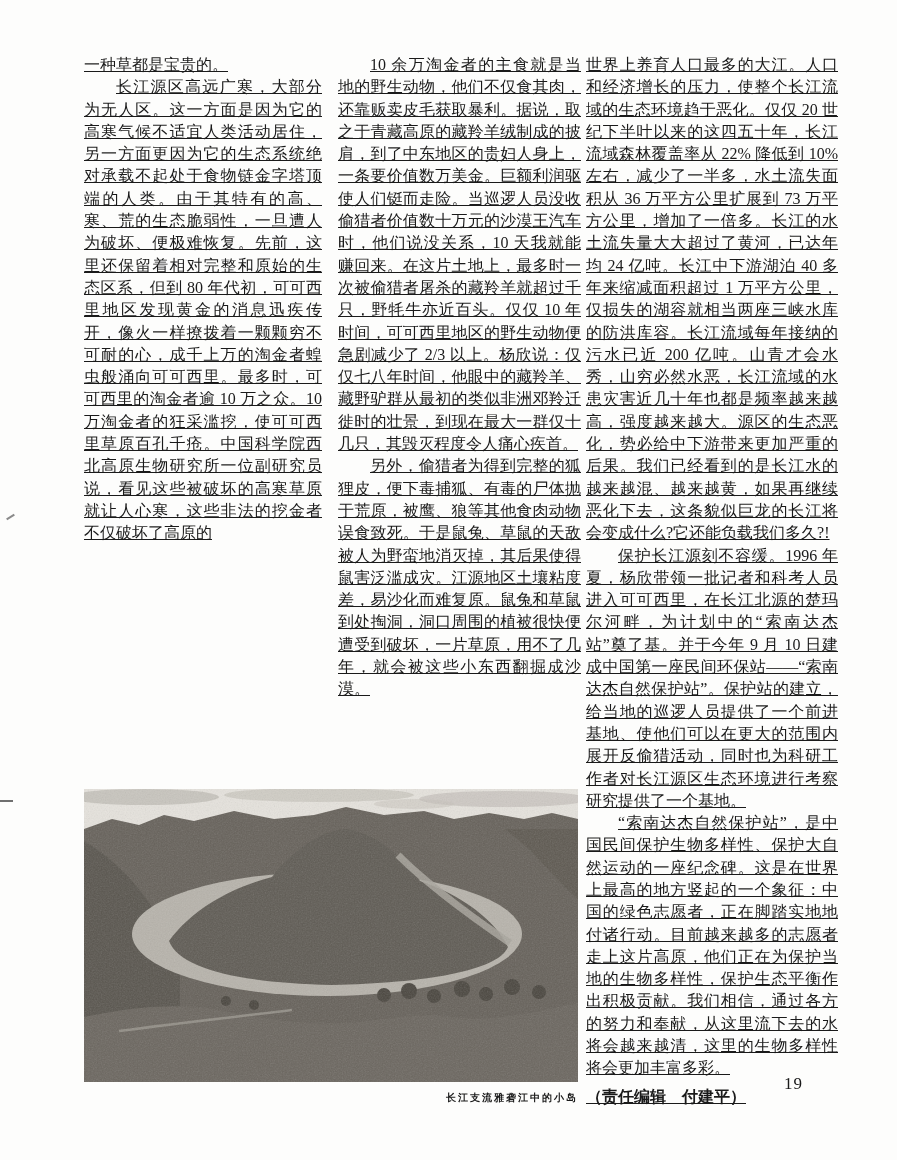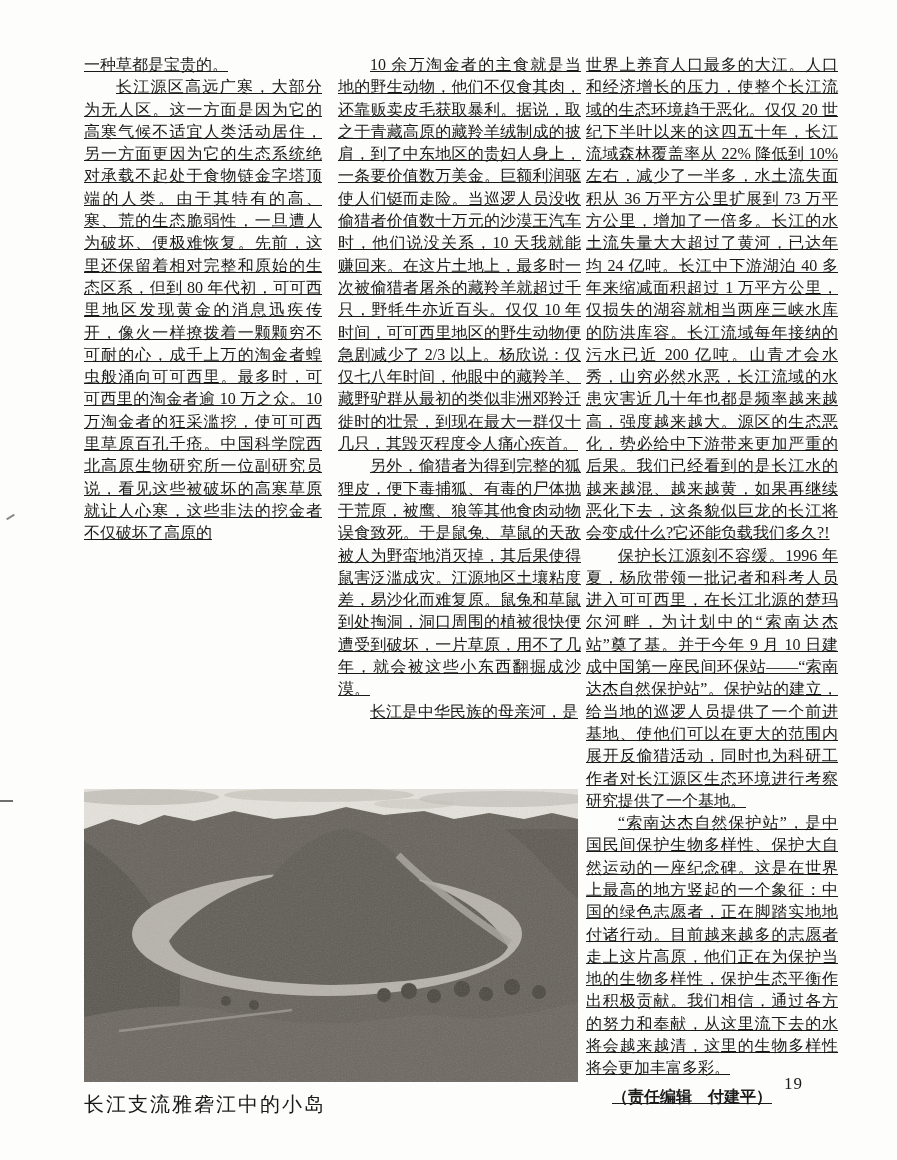--- a/index.html
+++ b/index.html
@@ -14,31 +14,31 @@
     font-size:16px; line-height:22.3px;
     text-align:justify; text-justify:inter-ideograph;
     word-break:break-all;
   }
   #col1 { left:84px;  width:238px; }
   #col2 { left:338px; width:243px; }
   #col3 { left:586px; width:252px; }
   .blk { margin:0;text-decoration:underline; }
   .blk.ind { text-indent:2em; }
   .credit {
-    margin:6px 0 0 0; text-align:center; padding-right:40px;
+    margin:6px 0 0 0; text-align:left; padding-right:40px;
     font-weight:700; text-indent:0;
   }
   .photo-wrap {
     position:absolute; left:84px; top:789px; width:494px; height:293px;
     background:#6b665f;
   }
   .photo-wrap svg { display:block; }
   .caption {
     position:absolute; left:84px; top:1091px; width:494px;
-    text-align:left; font-size:20px; font-weight:400; letter-spacing:2px;
+    text-align:right; font-size:10px; font-weight:700; letter-spacing:2px;
   }
   .page-num {
     position:absolute; left:784px; top:1074px;
     font-size:17px; letter-spacing:1px;
   }
   .artifact { position:absolute; }
   #artifact-1 {
     left:6px; top:516px; width:9px; height:0;
     border-top:2px solid #8a8a8a; transform:rotate(-32deg);
   }
@@ -51,21 +51,20 @@
 <body>
 
 <div class="col" id="col1">
   <p class="blk">一种草都是宝贵的。</p>
   <p class="blk ind">长江源区高远广寒，大部分为无人区。这一方面是因为它的高寒气候不适宜人类活动居住，另一方面更因为它的生态系统绝对承载不起处于食物链金字塔顶端的人类。由于其特有的高、寒、荒的生态脆弱性，一旦遭人为破坏、便极难恢复。先前，这里还保留着相对完整和原始的生态区系，但到 80 年代初，可可西里地区发现黄金的消息迅疾传开，像火一样撩拨着一颗颗穷不可耐的心，成千上万的淘金者蝗虫般涌向可可西里。最多时，可可西里的淘金者逾 10 万之众。10 万淘金者的狂采滥挖，使可可西里草原百孔千疮。中国科学院西北高原生物研究所一位副研究员说，看见这些被破坏的高寒草原就让人心寒，这些非法的挖金者不仅破坏了高原的</p>
 </div>
 
 <div class="col" id="col2">
   <p class="blk ind">10 余万淘金者的主食就是当地的野生动物，他们不仅食其肉，还靠贩卖皮毛获取暴利。据说，取之于青藏高原的藏羚羊绒制成的披肩，到了中东地区的贵妇人身上，一条要价值数万美金。巨额利润驱使人们铤而走险。当巡逻人员没收偷猎者价值数十万元的沙漠王汽车时，他们说没关系，10 天我就能赚回来。在这片土地上，最多时一次被偷猎者屠杀的藏羚羊就超过千只，野牦牛亦近百头。仅仅 10 年时间，可可西里地区的野生动物便急剧减少了 2/3 以上。杨欣说：仅仅七八年时间，他眼中的藏羚羊、藏野驴群从最初的类似非洲邓羚迁徙时的壮景，到现在最大一群仅十几只，其毁灭程度令人痛心疾首。</p>
   <p class="blk ind">另外，偷猎者为得到完整的狐狸皮，便下毒捕狐、有毒的尸体抛于荒原，被鹰、狼等其他食肉动物误食致死。于是鼠兔、草鼠的天敌被人为野蛮地消灭掉，其后果使得鼠害泛滥成灾。江源地区土壤粘度差，易沙化而难复原。鼠兔和草鼠到处掏洞，洞口周围的植被很快便遭受到破坏，一片草原，用不了几年，就会被这些小东西翻掘成沙漠。</p>
-  <p class="blk ind">长江是中华民族的母亲河，是</p>
 </div>
 
 <div class="col" id="col3">
   <p class="blk">世界上养育人口最多的大江。人口和经济增长的压力，使整个长江流域的生态环境趋于恶化。仅仅 20 世纪下半叶以来的这四五十年，长江流域森林覆盖率从 22% 降低到 10%左右，减少了一半多，水土流失面积从 36 万平方公里扩展到 73 万平方公里，增加了一倍多。长江的水土流失量大大超过了黄河，已达年均 24 亿吨。长江中下游湖泊 40 多年来缩减面积超过 1 万平方公里，仅损失的湖容就相当两座三峡水库的防洪库容。长江流域每年接纳的污水已近 200 亿吨。山青才会水秀，山穷必然水恶，长江流域的水患灾害近几十年也都是频率越来越高，强度越来越大。源区的生态恶化，势必给中下游带来更加严重的后果。我们已经看到的是长江水的越来越混、越来越黄，如果再继续恶化下去，这条貌似巨龙的长江将会变成什么?它还能负载我们多久?!</p>
   <p class="blk ind">保护长江源刻不容缓。1996 年夏，杨欣带领一批记者和科考人员进入可可西里，在长江北源的楚玛尔河畔，为计划中的“索南达杰站”奠了基。并于今年 9 月 10 日建成中国第一座民间环保站——“索南达杰自然保护站”。保护站的建立，给当地的巡逻人员提供了一个前进基地、使他们可以在更大的范围内展开反偷猎活动，同时也为科研工作者对长江源区生态环境进行考察研究提供了一个基地。</p>
   <p class="blk ind">“索南达杰自然保护站”，是中国民间保护生物多样性、保护大自然运动的一座纪念碑。这是在世界上最高的地方竖起的一个象征：中国的绿色志愿者，正在脚踏实地地付诸行动。目前越来越多的志愿者走上这片高原，他们正在为保护当地的生物多样性，保护生态平衡作出积极贡献。我们相信，通过各方的努力和奉献，从这里流下去的水将会越来越清，这里的生物多样性将会更加丰富多彩。</p>
   <p class="blk credit">（责任编辑　付建平）</p>
 </div>
 
 <div class="photo-wrap">

